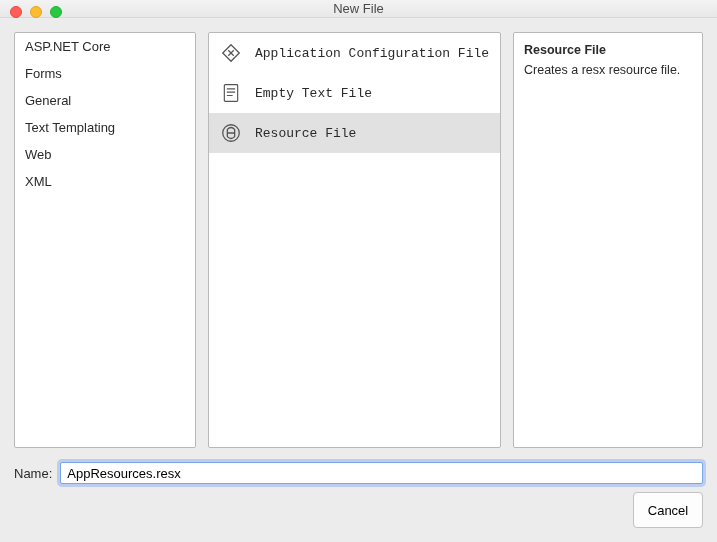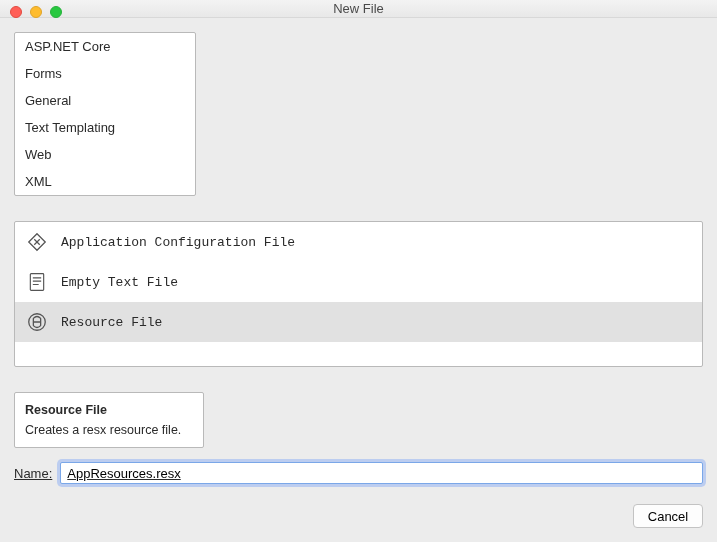--- a/index.html
+++ b/index.html
@@ -23,24 +23,23 @@
   }
   .traffic { position: absolute; left: 10px; top: 6px; display: flex; gap: 8px; }
   .dot { width: 12px; height: 12px; border-radius: 50%; }
   .dot.red { background: #ff5f57; border: 0.5px solid #e24a40; }
   .dot.yellow { background: #febc2e; border: 0.5px solid #e0a428; }
   .dot.green { background: #28c840; border: 0.5px solid #25b13a; }
   .win-title { margin: 0 auto; font-size: 13px; color: #4a4a4a; }
 
   .panels {
     display: flex;
-    gap: 25px;
+    gap: 12px;
     padding: 14px 14px 0 14px;
     height: 430px;
-    flex-direction: column;
   }
   .panel {
     background: #ffffff;
     border: 1px solid #b9b9b9;
     border-radius: 2px;
     overflow: hidden;
     display: flex;
     flex-direction: column;
   }
   .cat-panel { width: 182px; }
@@ -70,21 +69,20 @@
     display: flex; align-items: center; justify-content: center;
     flex-shrink: 0;
   }
   .tpl-icon svg { stroke: #555; fill: none; stroke-width: 1.4; }
 
   .name-row {
     display: flex;
     align-items: center;
     padding: 14px 14px 0 14px;
     gap: 8px;
-    text-decoration: underline;
   }
   .name-label { font-size: 13px; }
   .name-input {
     flex: 1;
     height: 22px;
     border: 1px solid #bdbdbd;
     border-radius: 2px;
     outline: none;
     font-size: 13px;
     padding: 0 6px;
@@ -94,21 +92,21 @@
 
   .button-row {
     position: absolute;
     right: 14px;
     bottom: 14px;
     display: flex;
     gap: 10px;
   }
   .btn {
     min-width: 70px;
-    height: 24px;
+    height: 36px;
     background: #fdfdfd;
     border: 1px solid #c3c3c3;
     border-radius: 4px;
     font-size: 13px;
     padding: 4px 12px;
     cursor: default;
   }
 </style>
 </head>
 <body>

